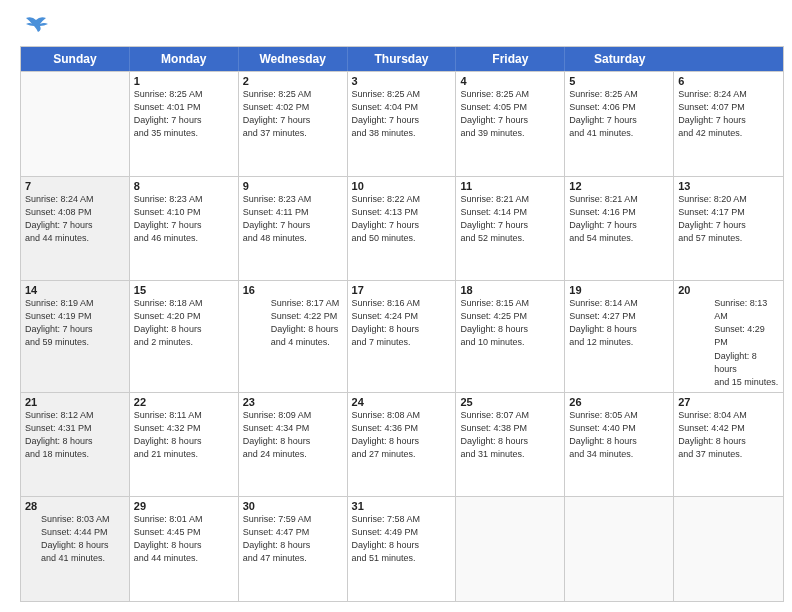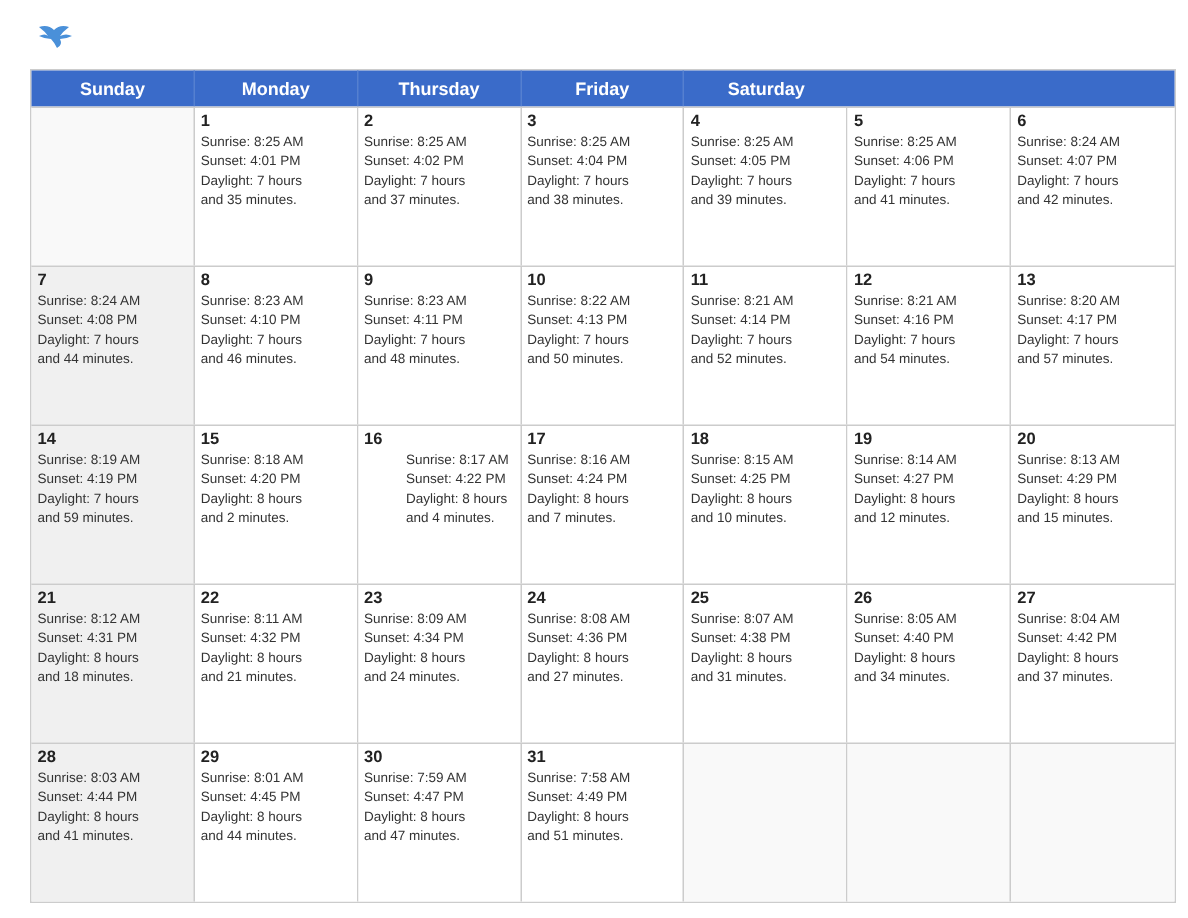--- a/index.html
+++ b/index.html
@@ -122,20 +122,21 @@
     <div class="title-block">
       <div class="title-main"></div>
       <div class="title-sub"></div>
     </div>
   </div>
 
   <div class="calendar">
     <div class="cal-header-row" id="cal-header">
         <div class="cal-header-cell">Sunday</div>
         <div class="cal-header-cell">Monday</div>
+        <div class="cal-header-cell">Wednesday</div>
         <div class="cal-header-cell">Thursday</div>
         <div class="cal-header-cell">Friday</div>
         <div class="cal-header-cell">Saturday</div>
       </div>
     <div class="cal-body" id="cal-body">
         <div class="cal-week">
           <div class="cal-cell empty"></div>
           <div class="cal-cell">
             <span class="day-num">1</span>
             <div class="day-info" style="white-space: pre-line;">Sunrise: 8:25 AM
@@ -268,21 +269,21 @@
           </div>
           <div class="cal-cell">
             <span class="day-num">19</span>
             <div class="day-info" style="white-space: pre-line;">Sunrise: 8:14 AM
 Sunset: 4:27 PM
 Daylight: 8 hours
 and 12 minutes.</div>
           </div>
           <div class="cal-cell">
             <span class="day-num">20</span>
-            <div class="day-info" style="white-space: pre-line;">Sunrise: 8:13 AM
+            <div class="day-info" style="white-space: pre-line; margin-left: 36px;">Sunrise: 8:13 AM
 Sunset: 4:29 PM
 Daylight: 8 hours
 and 15 minutes.</div>
           </div>
         </div>
         <div class="cal-week">
           <div class="cal-cell shaded">
             <span class="day-num">21</span>
             <div class="day-info" style="white-space: pre-line;">Sunrise: 8:12 AM
 Sunset: 4:31 PM
@@ -328,21 +329,21 @@
             <span class="day-num">27</span>
             <div class="day-info" style="white-space: pre-line;">Sunrise: 8:04 AM
 Sunset: 4:42 PM
 Daylight: 8 hours
 and 37 minutes.</div>
           </div>
         </div>
         <div class="cal-week">
           <div class="cal-cell shaded">
             <span class="day-num">28</span>
-            <div class="day-info" style="white-space: pre-line;">Sunrise: 8:03 AM
+            <div class="day-info" style="white-space: pre-line; margin-left: 16px;">Sunrise: 8:03 AM
 Sunset: 4:44 PM
 Daylight: 8 hours
 and 41 minutes.</div>
           </div>
           <div class="cal-cell">
             <span class="day-num">29</span>
             <div class="day-info" style="white-space: pre-line;">Sunrise: 8:01 AM
 Sunset: 4:45 PM
 Daylight: 8 hours
 and 44 minutes.</div>

